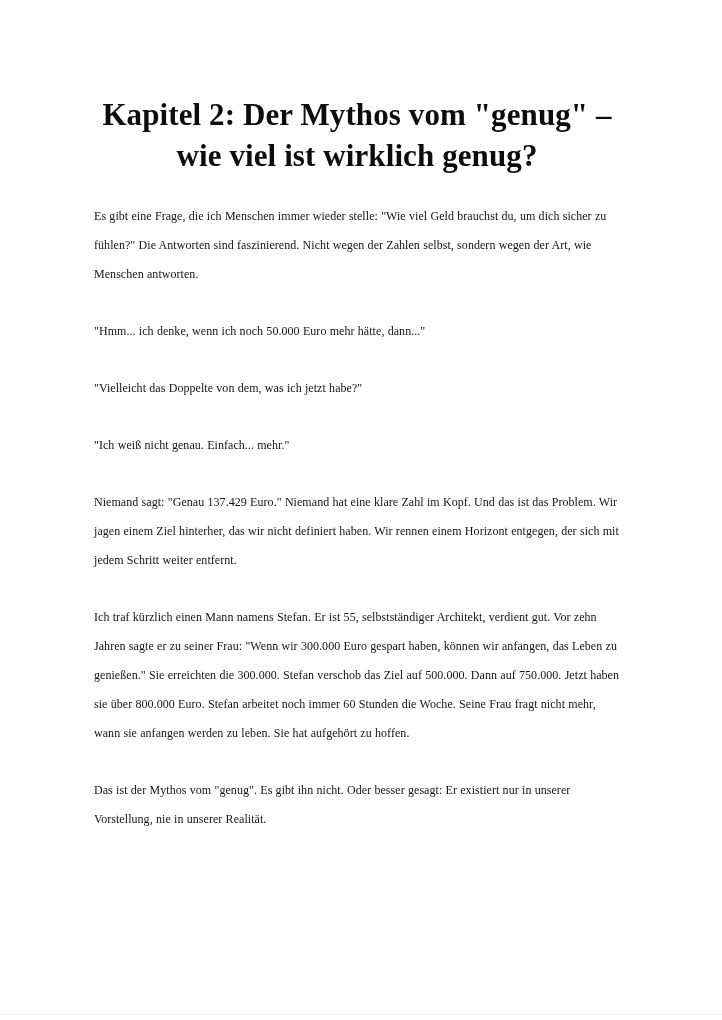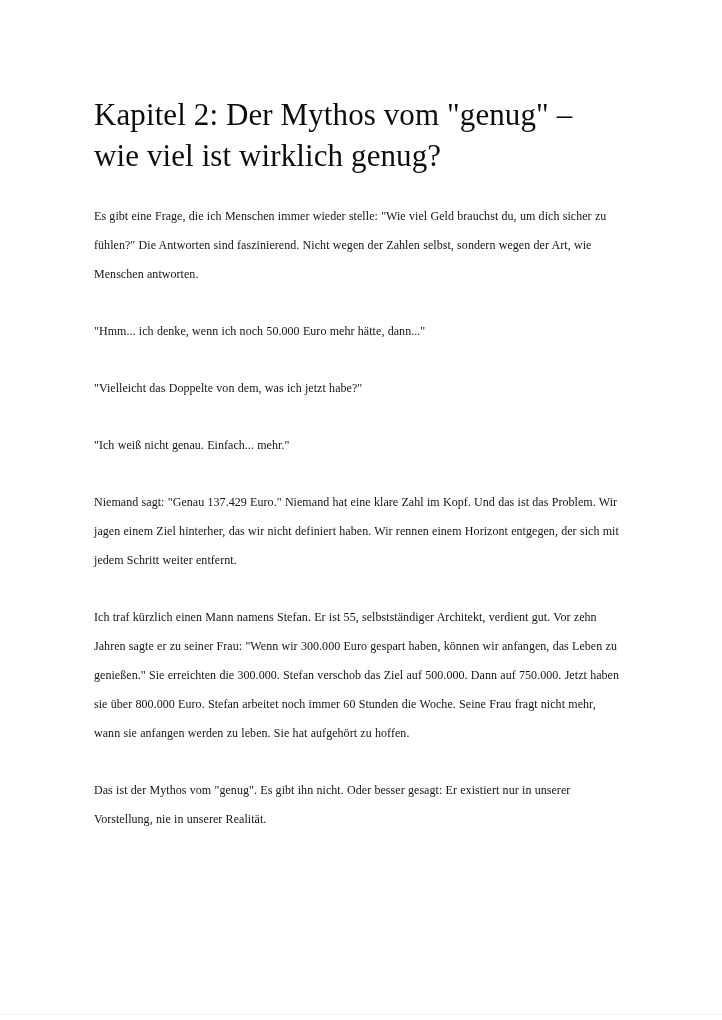--- a/index.html
+++ b/index.html
@@ -32,25 +32,25 @@
     position: absolute;
     left: 94px;
     top: 94px;
     width: 526px;
   }
 
   .chapter-title {
     font-family: "Liberation Serif", "DejaVu Serif", serif;
     font-size: 31px;
     line-height: 41px;
-    font-weight: normal;
+    font-weight: bold;
     color: #0d0d0d;
     margin: 0 0 26px 0;
     letter-spacing: 0.1px;
-    text-align: left;
+    text-align: center;
     white-space: pre-wrap;
   }
 
   .body-text {
     font-family: "Liberation Serif", "DejaVu Serif", serif;
     font-size: 12px;
     line-height: 29px;
     color: #141414;
     margin: 0 0 28px 0;
     text-align: left;

